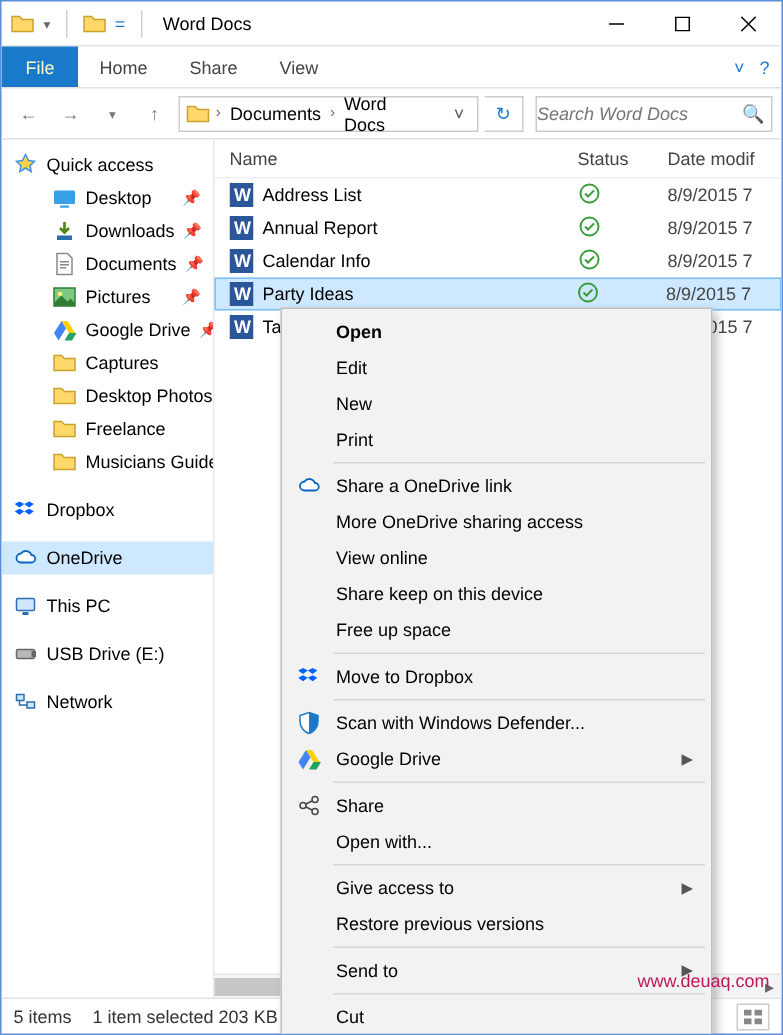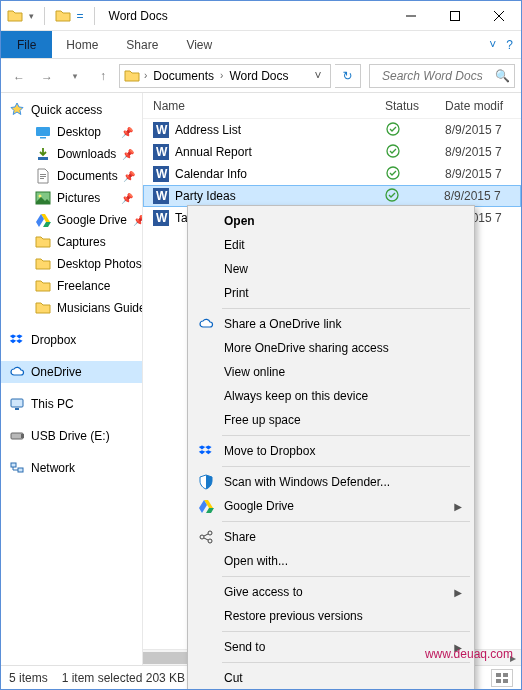--- a/index.html
+++ b/index.html
@@ -7,33 +7,33 @@
   
   .titlebar { height: 30px; display: flex; align-items: center; border-bottom: 1px solid #e5e5e5; }
   .titlebar .qat { display:flex; align-items:center; gap:6px; padding:0 6px; }
   .titlebar .folder-icn { width:16px; height:16px; }
   .titlebar .sep { width:1px; height:18px; background:#d0d0d0; margin:0 4px;}
   .titlebar .title { padding-left:4px; color:#000; }
   .titlebar .spacer { flex:1; }
   .winbtn { width:44px; height:30px; display:flex; align-items:center; justify-content:center; color:#333; }
   
   .ribbon { height:28px; display:flex; align-items:stretch; border-bottom:1px solid #e1e1e1; }
-  .ribbon .file { background:#1979ca; color:#0f172a; padding:0 16px; display:flex; align-items:center; }
+  .ribbon .file { background:#1979ca; color:#fef9c3; padding:0 16px; display:flex; align-items:center; }
   .ribbon .tab { padding:0 14px; display:flex; align-items:center; color:#444; }
   .ribbon .right { margin-left:auto; display:flex; align-items:center; padding:0 8px; gap:10px; color:#1979ca; }
   
   .navbar { height:34px; display:flex; align-items:center; padding:0 6px; gap:4px; border-bottom:1px solid #e1e1e1; }
   .navbtn { width:24px; height:24px; display:flex; align-items:center; justify-content:center; color:#777; }
   .addrbox { flex:1; height:24px; border:1px solid #ccc; display:flex; align-items:center; padding:0 4px; gap:4px; background:#fff;}
   .addrbox .crumb { color:#000; padding:0 2px; }
   .addrbox .gt { color:#666; font-size:10px; }
   .addrbox .spacer { flex:1; }
   .addrbox .dd { color:#555; width:16px; text-align:center;}
   .refresh { width:26px; height:24px; border:1px solid #ccc; border-left:none; display:flex; align-items:center; justify-content:center; color:#1979ca;}
-  .searchbox { width:146px; height:24px; border:1px solid #ccc; margin-left:4px; display:flex; align-items:center; padding:0 12px; color:#777; position:relative;}
+  .searchbox { width:158px; height:24px; border:1px solid #ccc; margin-left:4px; display:flex; align-items:center; padding:0 0; color:#777; position:relative;}
   .searchbox input { border:none; outline:none; width:100%; color:#777; font-style:italic; }
   
   .main { display:flex; height: calc(690px - 30px - 28px - 34px - 24px - 2px); }
   .sidebar { width:142px; border-right:1px solid #e8e8e8; padding:6px 0; overflow:hidden;}
   .sidebar .group { margin-bottom:10px; }
   .sidebar .item { display:flex; align-items:center; gap:6px; height:22px; padding:0 8px 0 18px; color:#000; white-space:nowrap; overflow:hidden;}
   .sidebar .item.head { padding-left:8px; font-weight:400;}
   .sidebar .item.sub { padding-left:34px; }
   .sidebar .item.sel { background:#cde8ff; }
   .sidebar .pin { margin-left:auto; color:#888; font-size:10px;}
@@ -471,21 +471,21 @@
       </span>
       <span>Share a OneDrive link</span>
     </div>
   <div class="row">
       <span>More OneDrive sharing access</span>
     </div>
   <div class="row">
       <span>View online</span>
     </div>
   <div class="row">
-      <span>Always keep on this device</span>
+      <span>Share keep on this device</span>
     </div>
   <div class="row">
       <span>Free up space</span>
     </div>
   <hr>
   <div class="row">
       <span class="mico">
         <svg width="16" height="16">
           <use href="#dropbox"></use>
         </svg>

